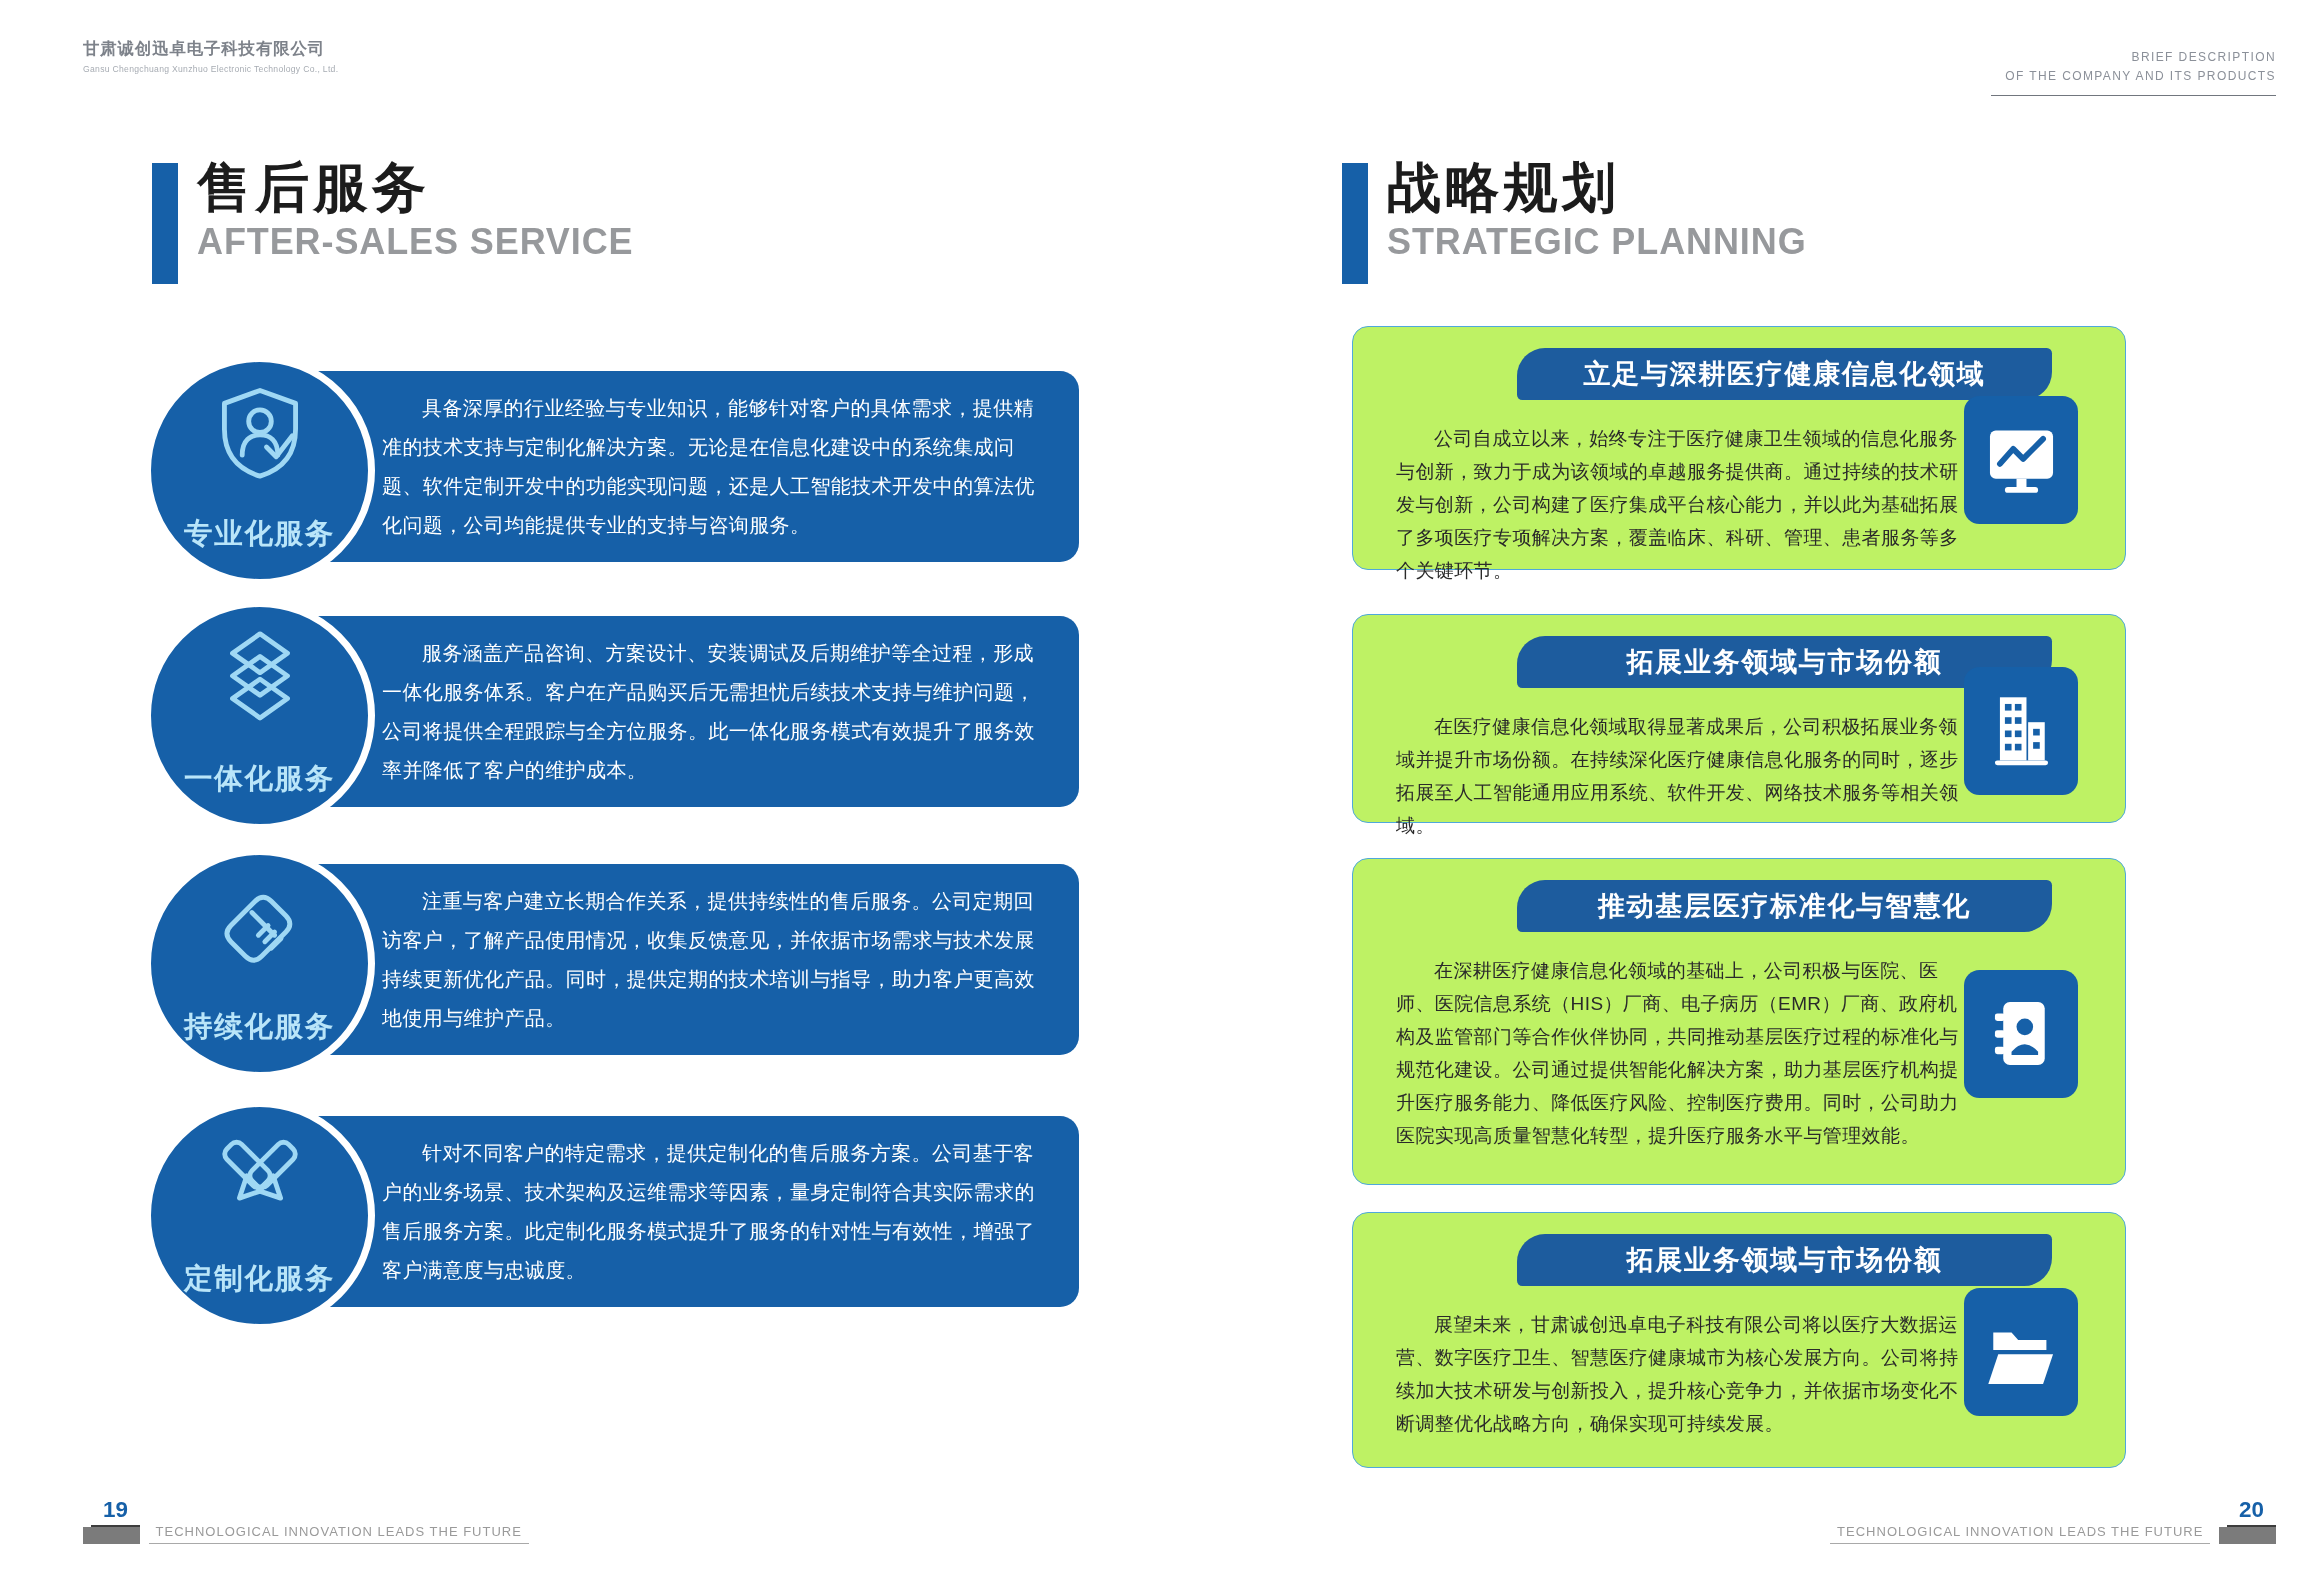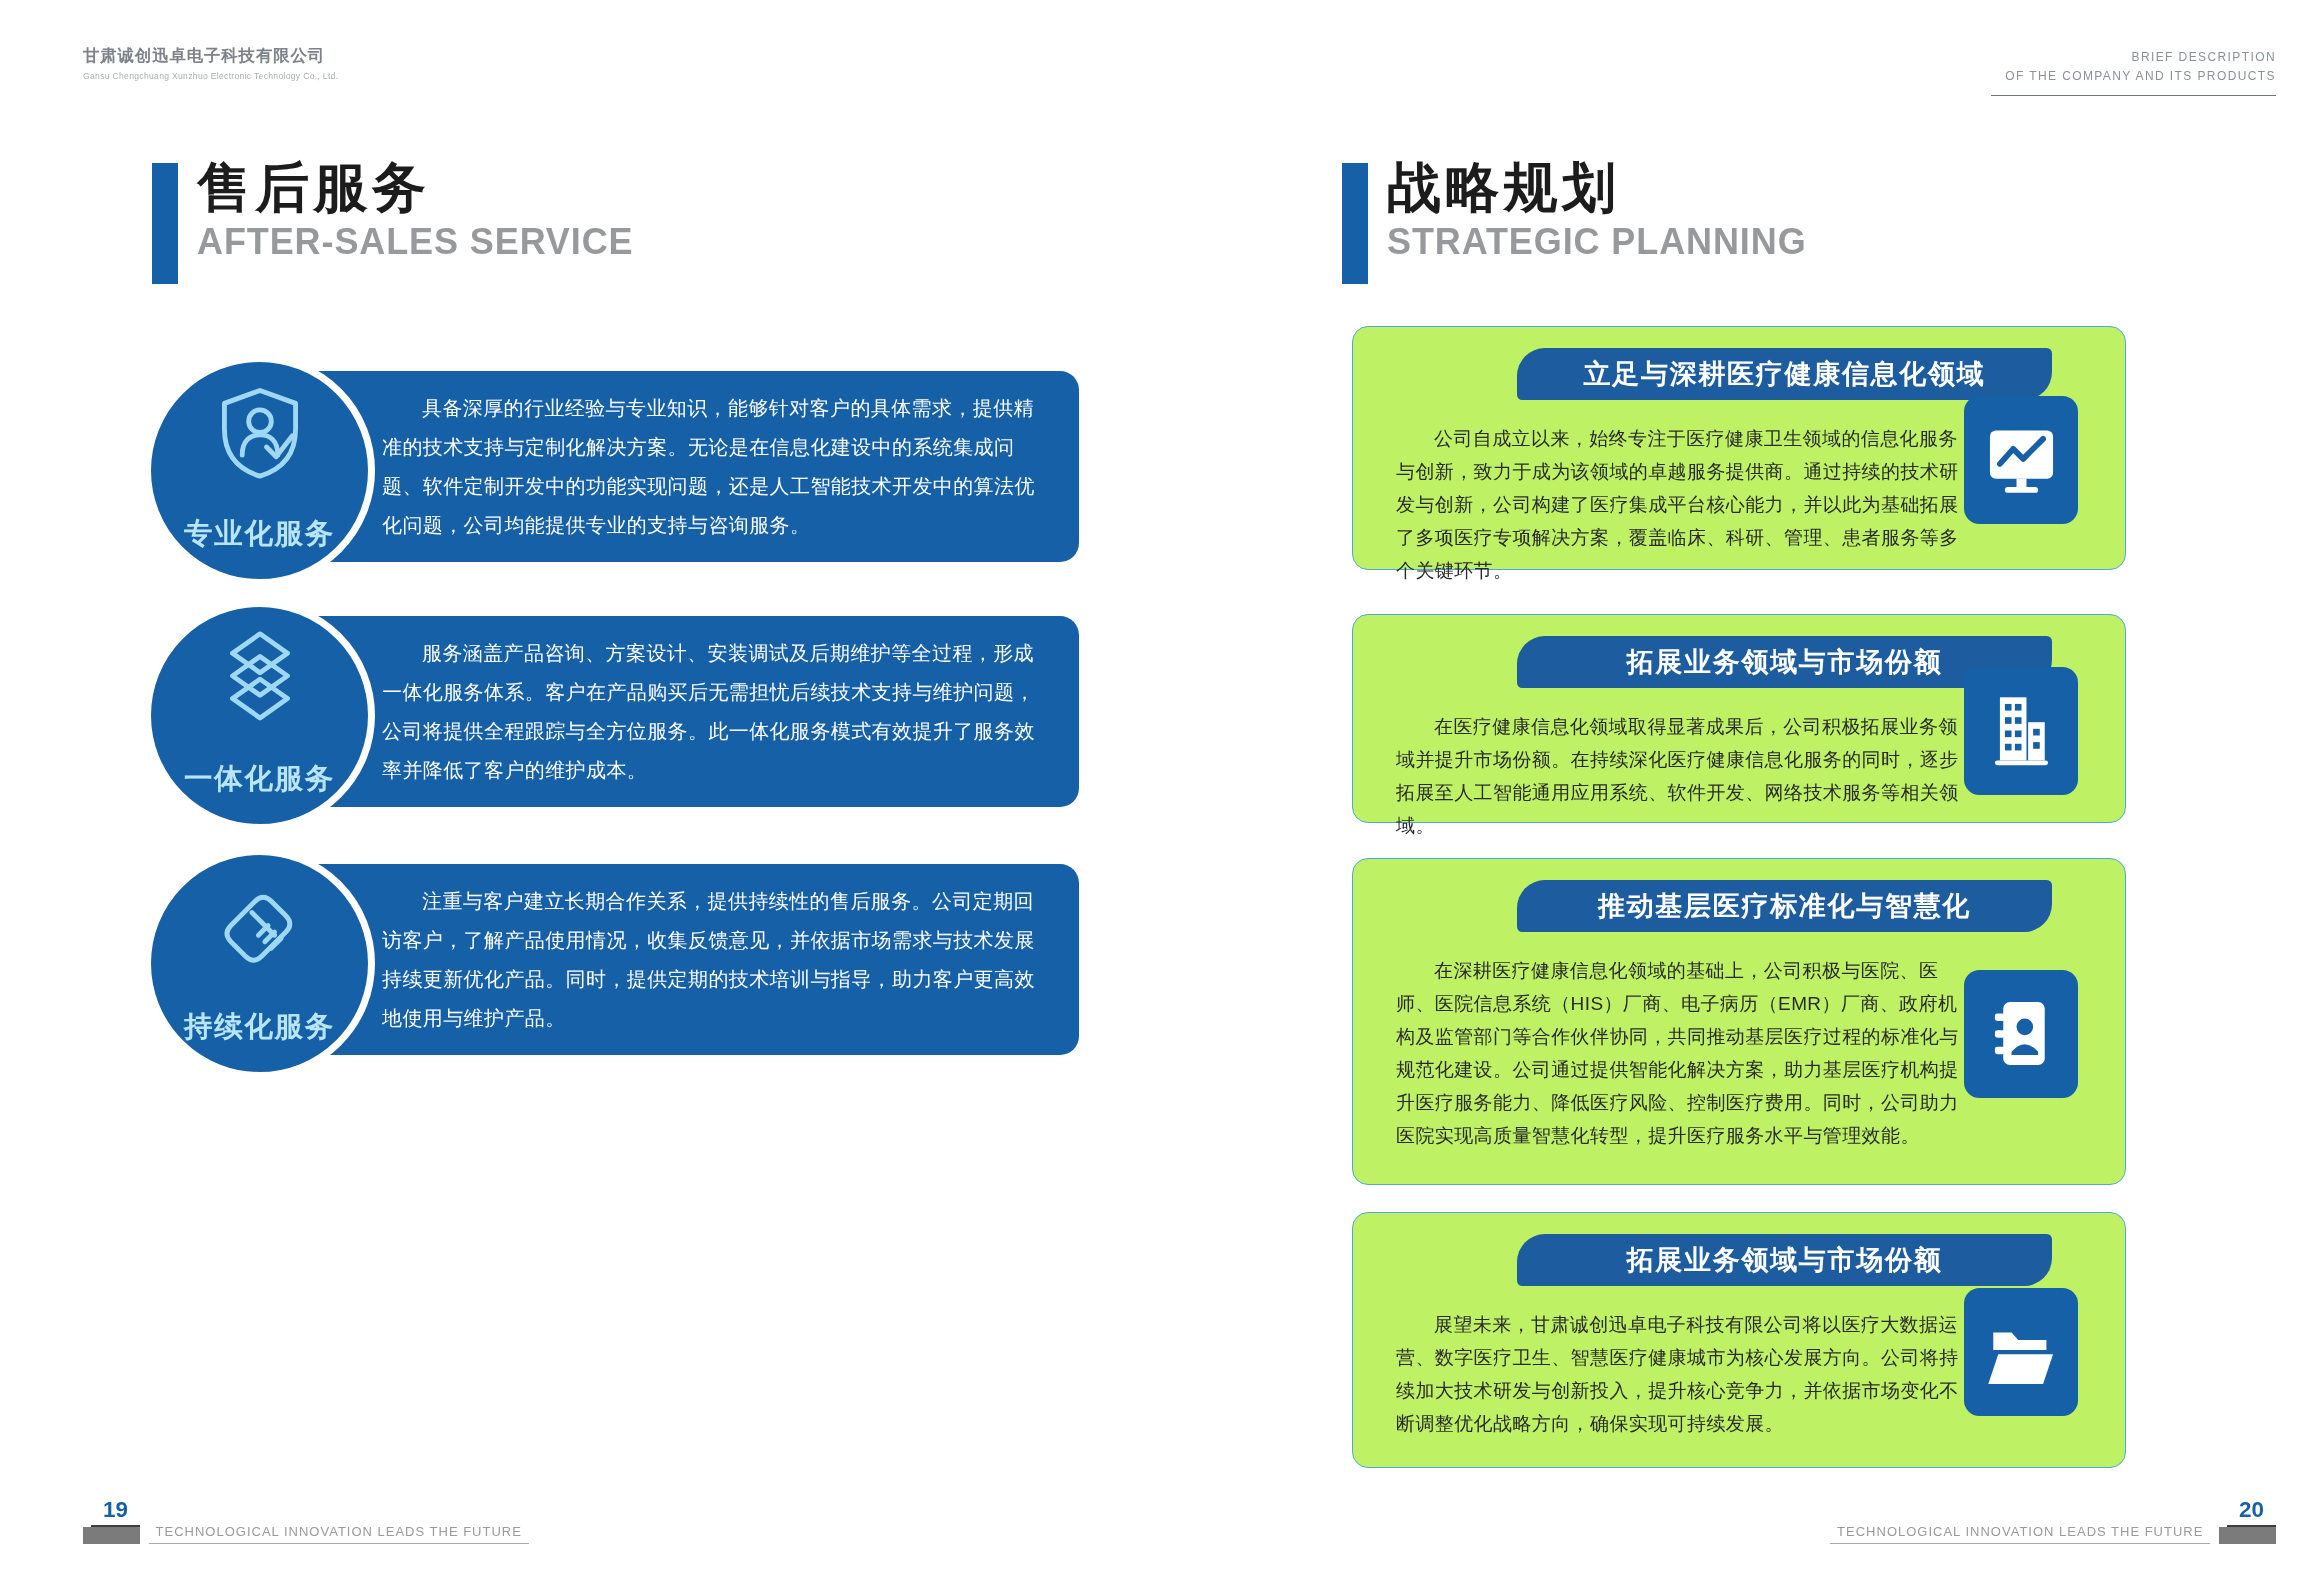--- a/index.html
+++ b/index.html
@@ -1,21 +1,21 @@
 <!DOCTYPE html>
 <html style="font-size:14px"><head>
 <meta charset="utf-8">
 <style>
   html,body{margin:0;padding:0;background:#e8e8e8;}
   .sheet{
     position:relative;width:2319px;height:1580px;background:#ffffff;
     font-family:"Liberation Sans","DejaVu Sans",sans-serif;overflow:hidden;
   }
   
-  .co-block{position:absolute;left:83px;top:45px;}
+  .co-block{position:absolute;left:83px;top:38px;}
   .co-zh{font-size:16.4px;font-weight:bold;color:#7d828a;letter-spacing:0.9px;}
   .co-en{font-size:8.6px;color:#a7acb3;margin-top:3.5px;letter-spacing:0.3px;}
   .doc-block{position:absolute;right:43px;top:48px;text-align:right;
     font-size:12px;color:#8b9099;letter-spacing:1.4px;line-height:1.6;
     border-bottom:1.7px solid #71767e;padding-bottom:8.6px;min-width:285px;}
   
   .page-title{position:absolute;top:147px;margin-top:11px;}
   .pt-left{left:152px;}
   .pt-right{left:1342px;}
   .title-bar{position:absolute;left:0;top:5.2px;width:26px;height:121px;background:#1660a8;}
@@ -122,20 +122,38 @@
     <div class="svc-circle">
       <svg width="97" height="97" viewBox="0 0 120 120">
         <path class="ic-stroke" d="M24 60 L54 30 q10 -10 20 0 l18 18 q10 10 0 20 L62 98 q-10 10 -20 0 L24 80 q-10 -10 0 -20 Z"></path>
         <path class="ic-stroke" d="M50 44 l28 28"></path>
         <path class="ic-stroke" d="M58 72 l12 -12 M66 80 l12 -12 M74 88 l12 -12"></path>
       </svg>
       <div class="svc-label">持续化服务</div>
     </div>
   </div>
 
+  <div class="svc-row" style="top:1116px;">
+    <div class="svc-box">
+      <div class="svc-text">针对不同客户的特定需求，提供定制化的售后服务方案。公司基于客户的业务场景、技术架构及运维需求等因素，量身定制符合其实际需求的售后服务方案。此定制化服务模式提升了服务的针对性与有效性，增强了客户满意度与忠诚度。</div>
+    </div>
+    <div class="svc-circle">
+      <svg width="97" height="97" viewBox="0 0 120 120">
+        <g transform="rotate(45 60 60)">
+          <rect class="ic-stroke" x="47" y="6" width="26" height="64" rx="9"></rect>
+          <path class="ic-stroke" d="M47 70 h26 L60 96 Z"></path>
+        </g>
+        <g transform="rotate(-45 60 60)">
+          <rect class="ic-stroke" x="47" y="6" width="26" height="64" rx="9"></rect>
+          <path class="ic-stroke" d="M47 70 h26 L60 96 Z"></path>
+        </g>
+      </svg>
+      <div class="svc-label">定制化服务</div>
+    </div>
+  </div>
 
   <div class="card" style="top:326px;height:242px;">
     <div class="card-head">立足与深耕医疗健康信息化领域</div>
     <div class="card-body">公司自成立以来，始终专注于医疗健康卫生领域的信息化服务与创新，致力于成为该领域的卓越服务提供商。通过持续的技术研发与创新，公司构建了医疗集成平台核心能力，并以此为基础拓展了多项医疗专项解决方案，覆盖临床、科研、管理、患者服务等多个关键环节。</div>
     <div class="card-icon">
       <svg width="83" height="83" viewBox="0 0 100 100">
         <rect x="12" y="14" width="76" height="58" rx="7" fill="#ffffff"></rect>
         <polyline points="24,54 40,36 52,48 76,24" fill="none" stroke="#1660a8" stroke-width="7" stroke-linecap="round" stroke-linejoin="round"></polyline>
         <rect x="44" y="72" width="12" height="10" fill="#ffffff"></rect>
         <rect x="30" y="82" width="40" height="7" rx="3.5" fill="#ffffff"></rect>

